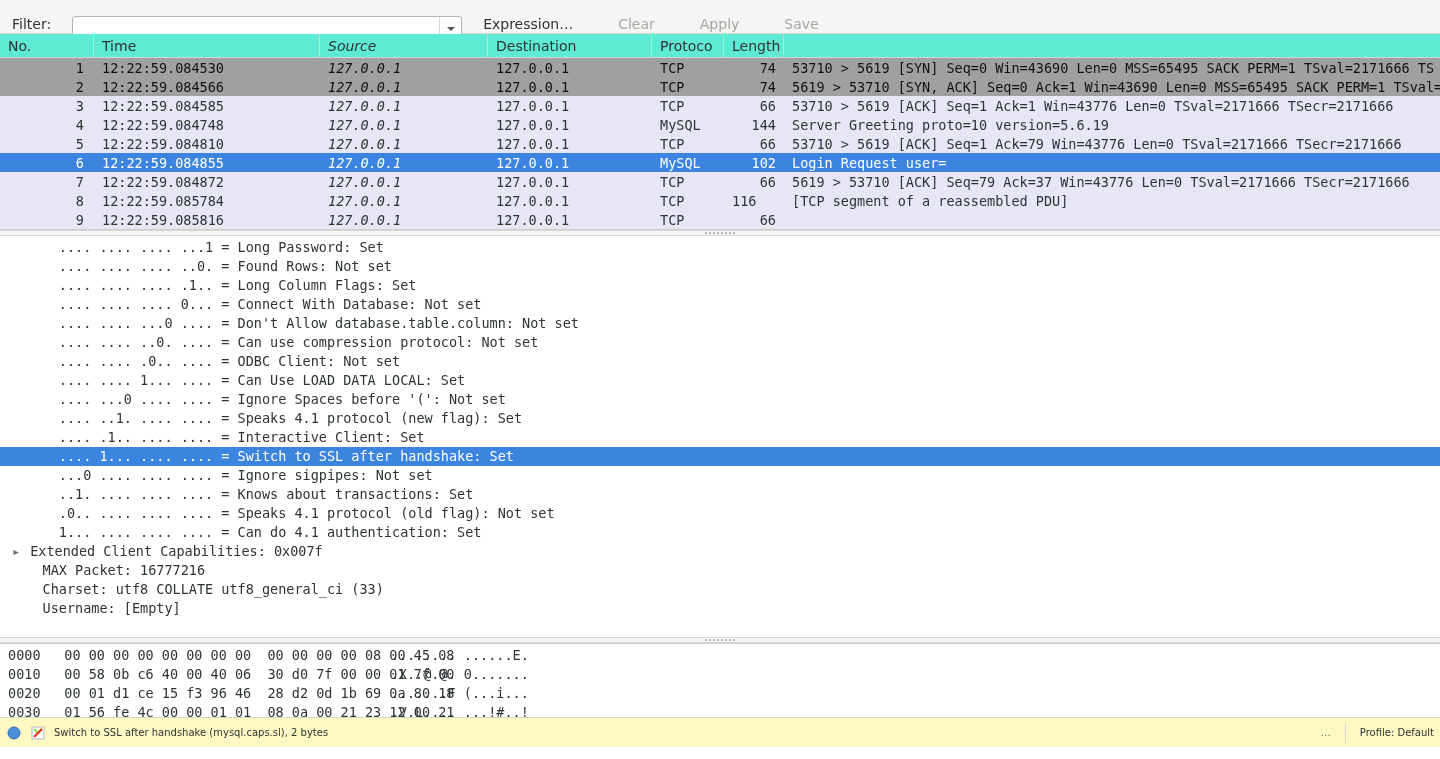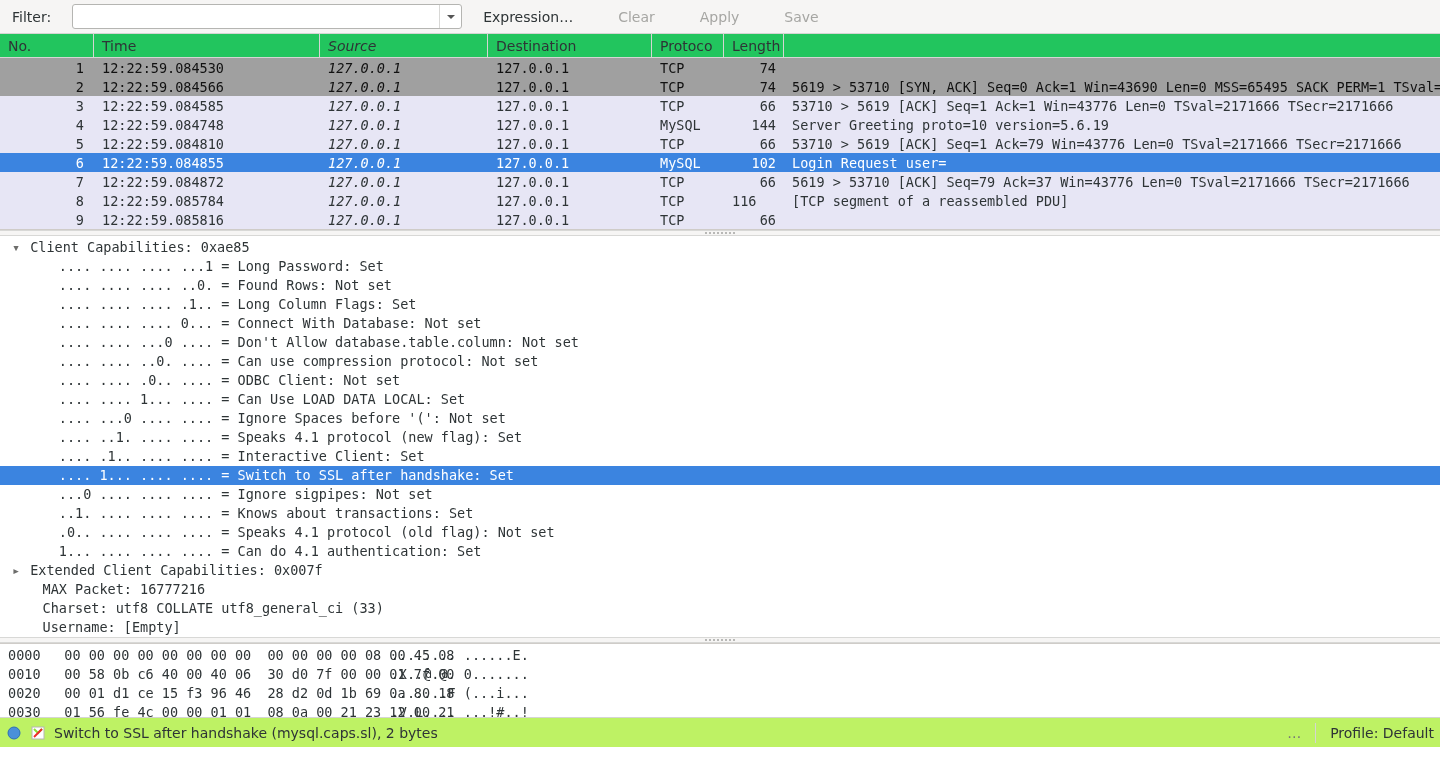--- a/index.html
+++ b/index.html
@@ -1,27 +1,27 @@
 <!DOCTYPE html>
 <html><head>
 <meta charset="utf-8">
 <style>
 * { margin:0; padding:0; box-sizing:border-box; }
 html,body { width:1440px; height:759px; font-family:"DejaVu Sans","Liberation Sans",sans-serif; font-size:13px; color:#2e3436; background:#fff; overflow:hidden; }
 .mono { font-family:"DejaVu Sans Mono","Liberation Mono",monospace; }
-.toolbar { display:flex; align-items:center; height:34px; padding:16px 12px; background:#f6f5f4; border-bottom:1px solid #d5d5d3; gap:21px; }
+.toolbar { display:flex; height:34px; padding:16px 12px; background:#f6f5f4; border-bottom:1px solid #d5d5d3; gap:21px; }
 .toolbar label { font-size:14px; }
 .filter-box { display:flex; align-items:center; width:390px; height:25px; border:1px solid #b5b5b2; border-radius:3px; background:#fff; }
 .filter-input { flex:1; border:none; outline:none; padding:0 6px; height:100%; font-size:13px; background:transparent; }
 .filter-drop { width:22px; height:100%; border-left:1px solid #d8d8d6; display:flex; align-items:center; justify-content:center; cursor:pointer; }
 .filter-drop svg { width:10px; height:10px; fill:#555; }
 .tb-link { font-size:14px; color:#2e3436; }
 .tb-link.disabled { color:#a6a6a3;margin-left:24px; }
 .packets { height:196px; overflow:hidden; border-bottom:1px solid #cfccc8; position:relative; }
-.phdr { display:flex; height:24px; background:#22c55e; border-bottom:1px solid #d5d5d3; font-size:14px; }
+.phdr { display:flex; height:24px; background:#5eead4; border-bottom:1px solid #d5d5d3; font-size:14px; }
 .phdr .col { display:flex; align-items:center; padding:0 8px; border-right:1px solid #d5d5d3; }
 .col-no { width:94px; justify-content:flex-start; }
 .col-time { width:226px; }
 .col-src { width:168px;font-style:italic; }
 .col-dst { width:164px; }
 .col-proto { width:72px; }
 .col-len { width:60px; }
 .col-info { flex:1; overflow:hidden; white-space:nowrap; }
 .prow { display:flex; height:19px; font-size:13.5px; align-items:center; }
 .prow .col { padding:0 8px; overflow:hidden; white-space:nowrap; }
@@ -33,21 +33,21 @@
 .grip span { display:block; width:30px; height:2px; background:repeating-linear-gradient(90deg,#b8b8b6 0 2px,transparent 2px 4px); }
 .details { height:401px; overflow:auto; padding:2px 0 8px 10px; font-size:13.5px; line-height:19px; }
 .drow { white-space:pre; }
 .drow.sel { background:#3b84e0; color:#fff; margin-left:-10px; padding-left:10px; width:calc(100% + 10px); }
 .tri { display:inline-block; width:12px; text-align:center; color:#6d6d6b; }
 .hex { height:74px; overflow:hidden; padding:2px 8px; font-size:13.5px; line-height:19px; border-top:1px solid #cfccc8; }
 .hexrow { white-space:pre; }
 .hexrow .off { display:inline-block; width:40px; }
 .hexrow .b  { display:inline-block; width:302px; }
 .hexrow .a  { display:inline-block; }
-.status { height:30px; background:#bef264; border-top:1px solid #d5d5d3; display:flex; align-items:center; padding:0 6px; gap:8px; font-size:14px; }
+.status { height:30px; background:#fef9c3; border-top:1px solid #d5d5d3; display:flex; align-items:center; padding:0 6px; gap:8px; font-size:10px; }
 .status .ico { width:16px; height:16px; }
 .sep { width:1px; height:20px; background:#d5d5d3; margin:0 6px; }
 .dots { color:#777; }
 </style>
 </head>
 <body>
 
 <div class="toolbar">
   <label>Filter:</label>
   <div class="filter-box">
@@ -74,20 +74,21 @@
     <div class="col col-len">Length</div>
   </div>
   <div id="packet-rows" class="mono">
       <div class="prow gray">
         <div class="col col-no">1</div>
         <div class="col col-time">12:22:59.084530</div>
         <div class="col col-src">127.0.0.1</div>
         <div class="col col-dst">127.0.0.1</div>
         <div class="col col-proto">TCP</div>
         <div class="col col-len" style="text-align:right">74</div>
+        <div class="col col-info">53710 &gt; 5619 [SYN] Seq=0 Win=43690 Len=0 MSS=65495 SACK_PERM=1 TSval=2171666 TS</div>
       </div>
       <div class="prow gray">
         <div class="col col-no">2</div>
         <div class="col col-time">12:22:59.084566</div>
         <div class="col col-src">127.0.0.1</div>
         <div class="col col-dst">127.0.0.1</div>
         <div class="col col-proto">TCP</div>
         <div class="col col-len" style="text-align:right">74</div>
         <div class="col col-info">5619 &gt; 53710 [SYN, ACK] Seq=0 Ack=1 Win=43690 Len=0 MSS=65495 SACK_PERM=1 TSval=</div>
       </div>
@@ -153,21 +154,20 @@
         <div class="col col-proto">TCP</div>
         <div class="col col-len" style="text-align:right">66</div>
       </div>
     </div>
 </div>
 <div class="grip">
     <span></span>
   </div>
 
 <div class="details mono">
-  <div class="drow"><span class="tri">▾</span> <span>Client Capabilities: 0xae85</span></div>
   <div id="cap-rows">
       <div class="drow">      .... .... .... ...1 = Long Password: Set</div>
       <div class="drow">      .... .... .... ..0. = Found Rows: Not set</div>
       <div class="drow">      .... .... .... .1.. = Long Column Flags: Set</div>
       <div class="drow">      .... .... .... 0... = Connect With Database: Not set</div>
       <div class="drow">      .... .... ...0 .... = Don't Allow database.table.column: Not set</div>
       <div class="drow">      .... .... ..0. .... = Can use compression protocol: Not set</div>
       <div class="drow">      .... .... .0.. .... = ODBC Client: Not set</div>
       <div class="drow">      .... .... 1... .... = Can Use LOAD DATA LOCAL: Set</div>
       <div class="drow">      .... ...0 .... .... = Ignore Spaces before '(': Not set</div>

